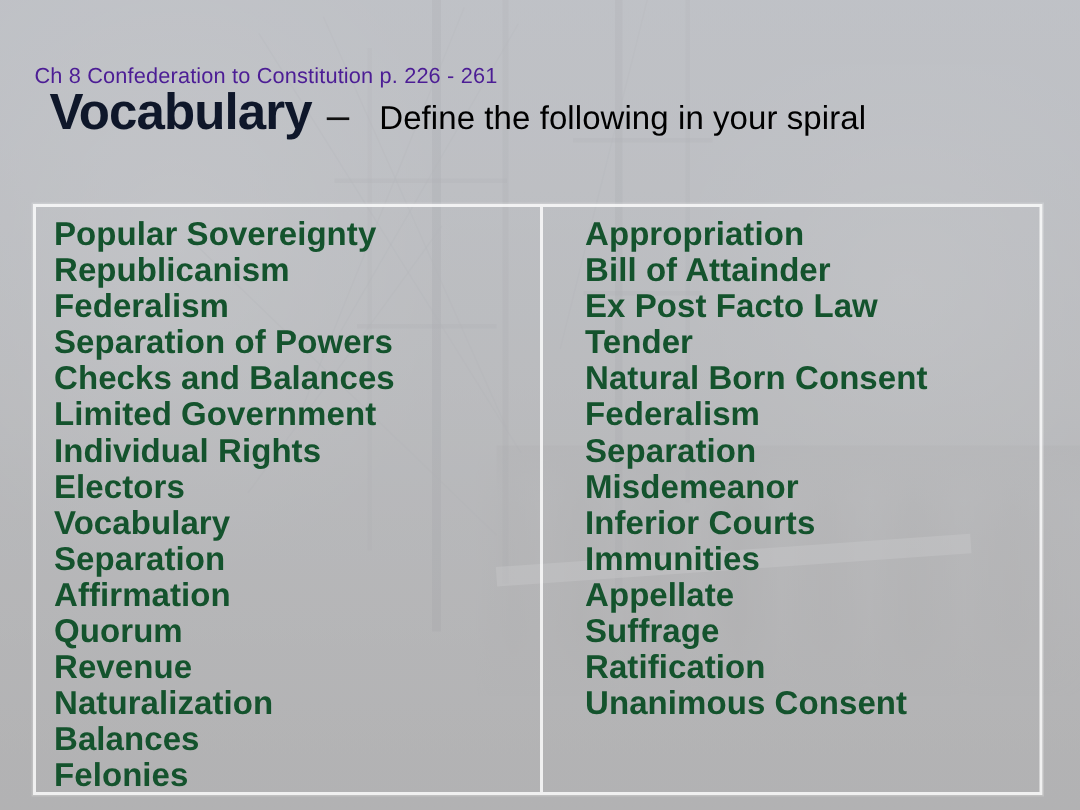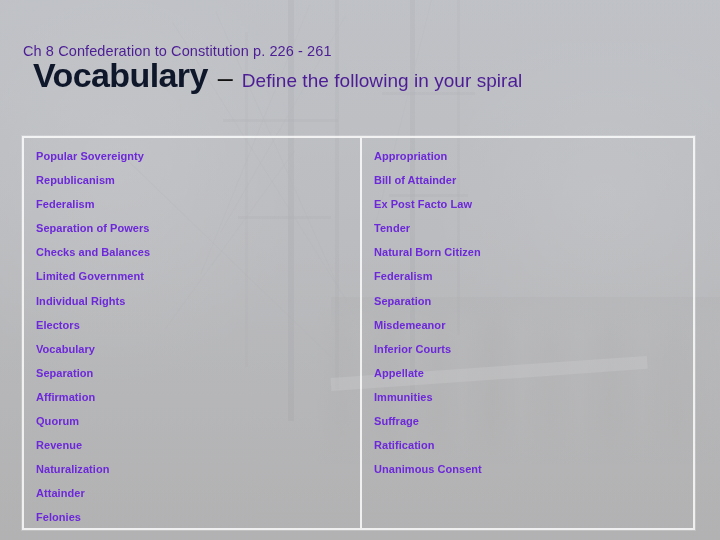--- a/index.html
+++ b/index.html
@@ -186,24 +186,24 @@
     letter-spacing: -0.6px;
     line-height: 1;
   }
   .title-dash {
     font-size: 27px;
     font-weight: 400;
     color: #111111;
     margin-left: 10px;
   }
   .title-sub {
-    font-size: 19px;
+    font-size: 22px;
     font-weight: 400;
-    color: #4c1d95;
-    margin-left: 9px;
+    color: #000000;
+    margin-left: 20px;
     letter-spacing: 0.05px;
   }
 
   
   .frame {
     position: absolute;
     left: 22px;
     top: 136px;
     width: 673px;
     height: 394px;
@@ -227,26 +227,26 @@
     width: 673px;
     height: 394px;
     display: flex;
     box-sizing: border-box;
   }
   .col {
     box-sizing: border-box;
     padding-top: 8px;
   }
   .col-left  { width: 338px; padding-left: 14px; }
-  .col-right { width: 335px; padding-left: 14px; }
+  .col-right { width: 335px; padding-left: 30px; }
 
   .term {
-    font-size: 11px;
+    font-size: 22px;
     font-weight: 700;
-    color: #6d28d9;
+    color: #14532d;
     line-height: 24.1px;
     letter-spacing: 0.05px;
     white-space: nowrap;
   }
 </style>
 </head>
 <body>
 
 <div id="slide">
 
@@ -303,34 +303,34 @@
         <div class="term">Checks and Balances</div>
         <div class="term">Limited Government</div>
         <div class="term">Individual Rights</div>
         <div class="term">Electors</div>
         <div class="term">Vocabulary</div>
         <div class="term">Separation</div>
         <div class="term">Affirmation</div>
         <div class="term">Quorum</div>
         <div class="term">Revenue</div>
         <div class="term">Naturalization</div>
-        <div class="term">Attainder</div>
+        <div class="term">Balances</div>
         <div class="term">Felonies</div>
       </div>
     <div class="col col-right" id="col-right">
         <div class="term">Appropriation</div>
         <div class="term">Bill of Attainder</div>
         <div class="term">Ex Post Facto Law</div>
         <div class="term">Tender</div>
-        <div class="term">Natural Born Citizen</div>
+        <div class="term">Natural Born Consent</div>
         <div class="term">Federalism</div>
         <div class="term">Separation</div>
         <div class="term">Misdemeanor</div>
         <div class="term">Inferior Courts</div>
+        <div class="term">Immunities</div>
         <div class="term">Appellate</div>
-        <div class="term">Immunities</div>
         <div class="term">Suffrage</div>
         <div class="term">Ratification</div>
         <div class="term">Unanimous Consent</div>
       </div>
   </div>
 
 </div>
 
 </body></html>

